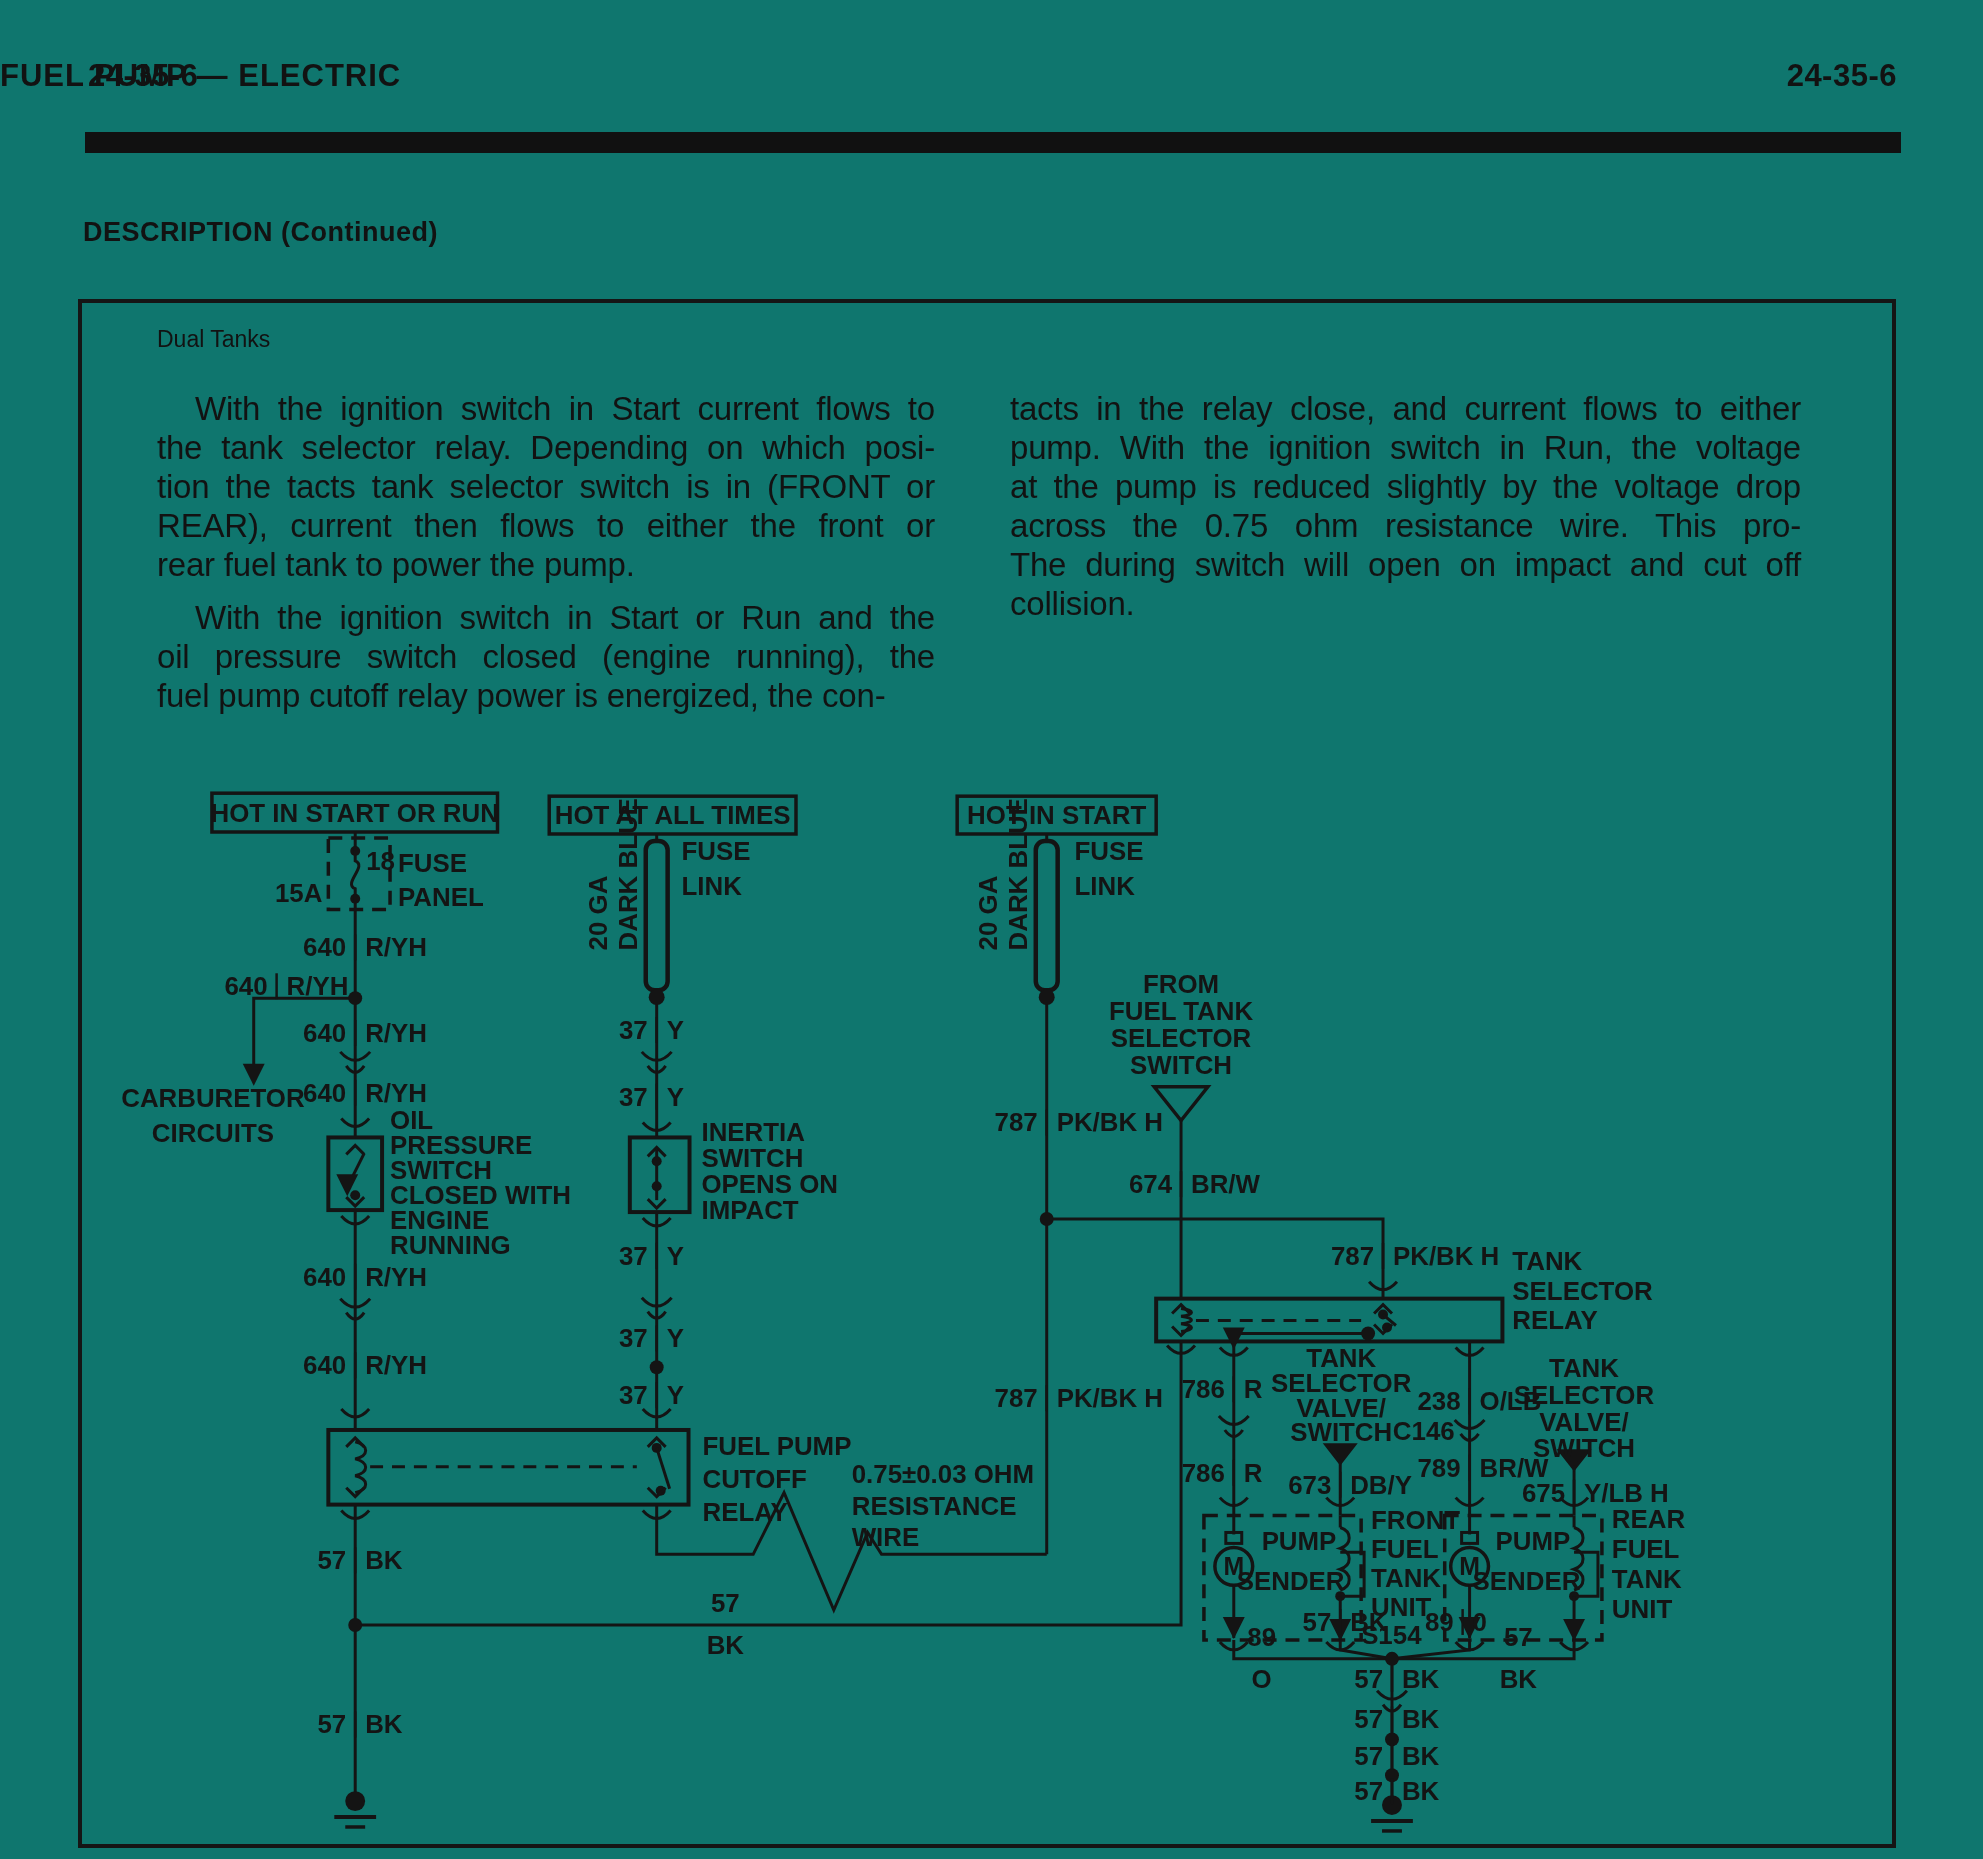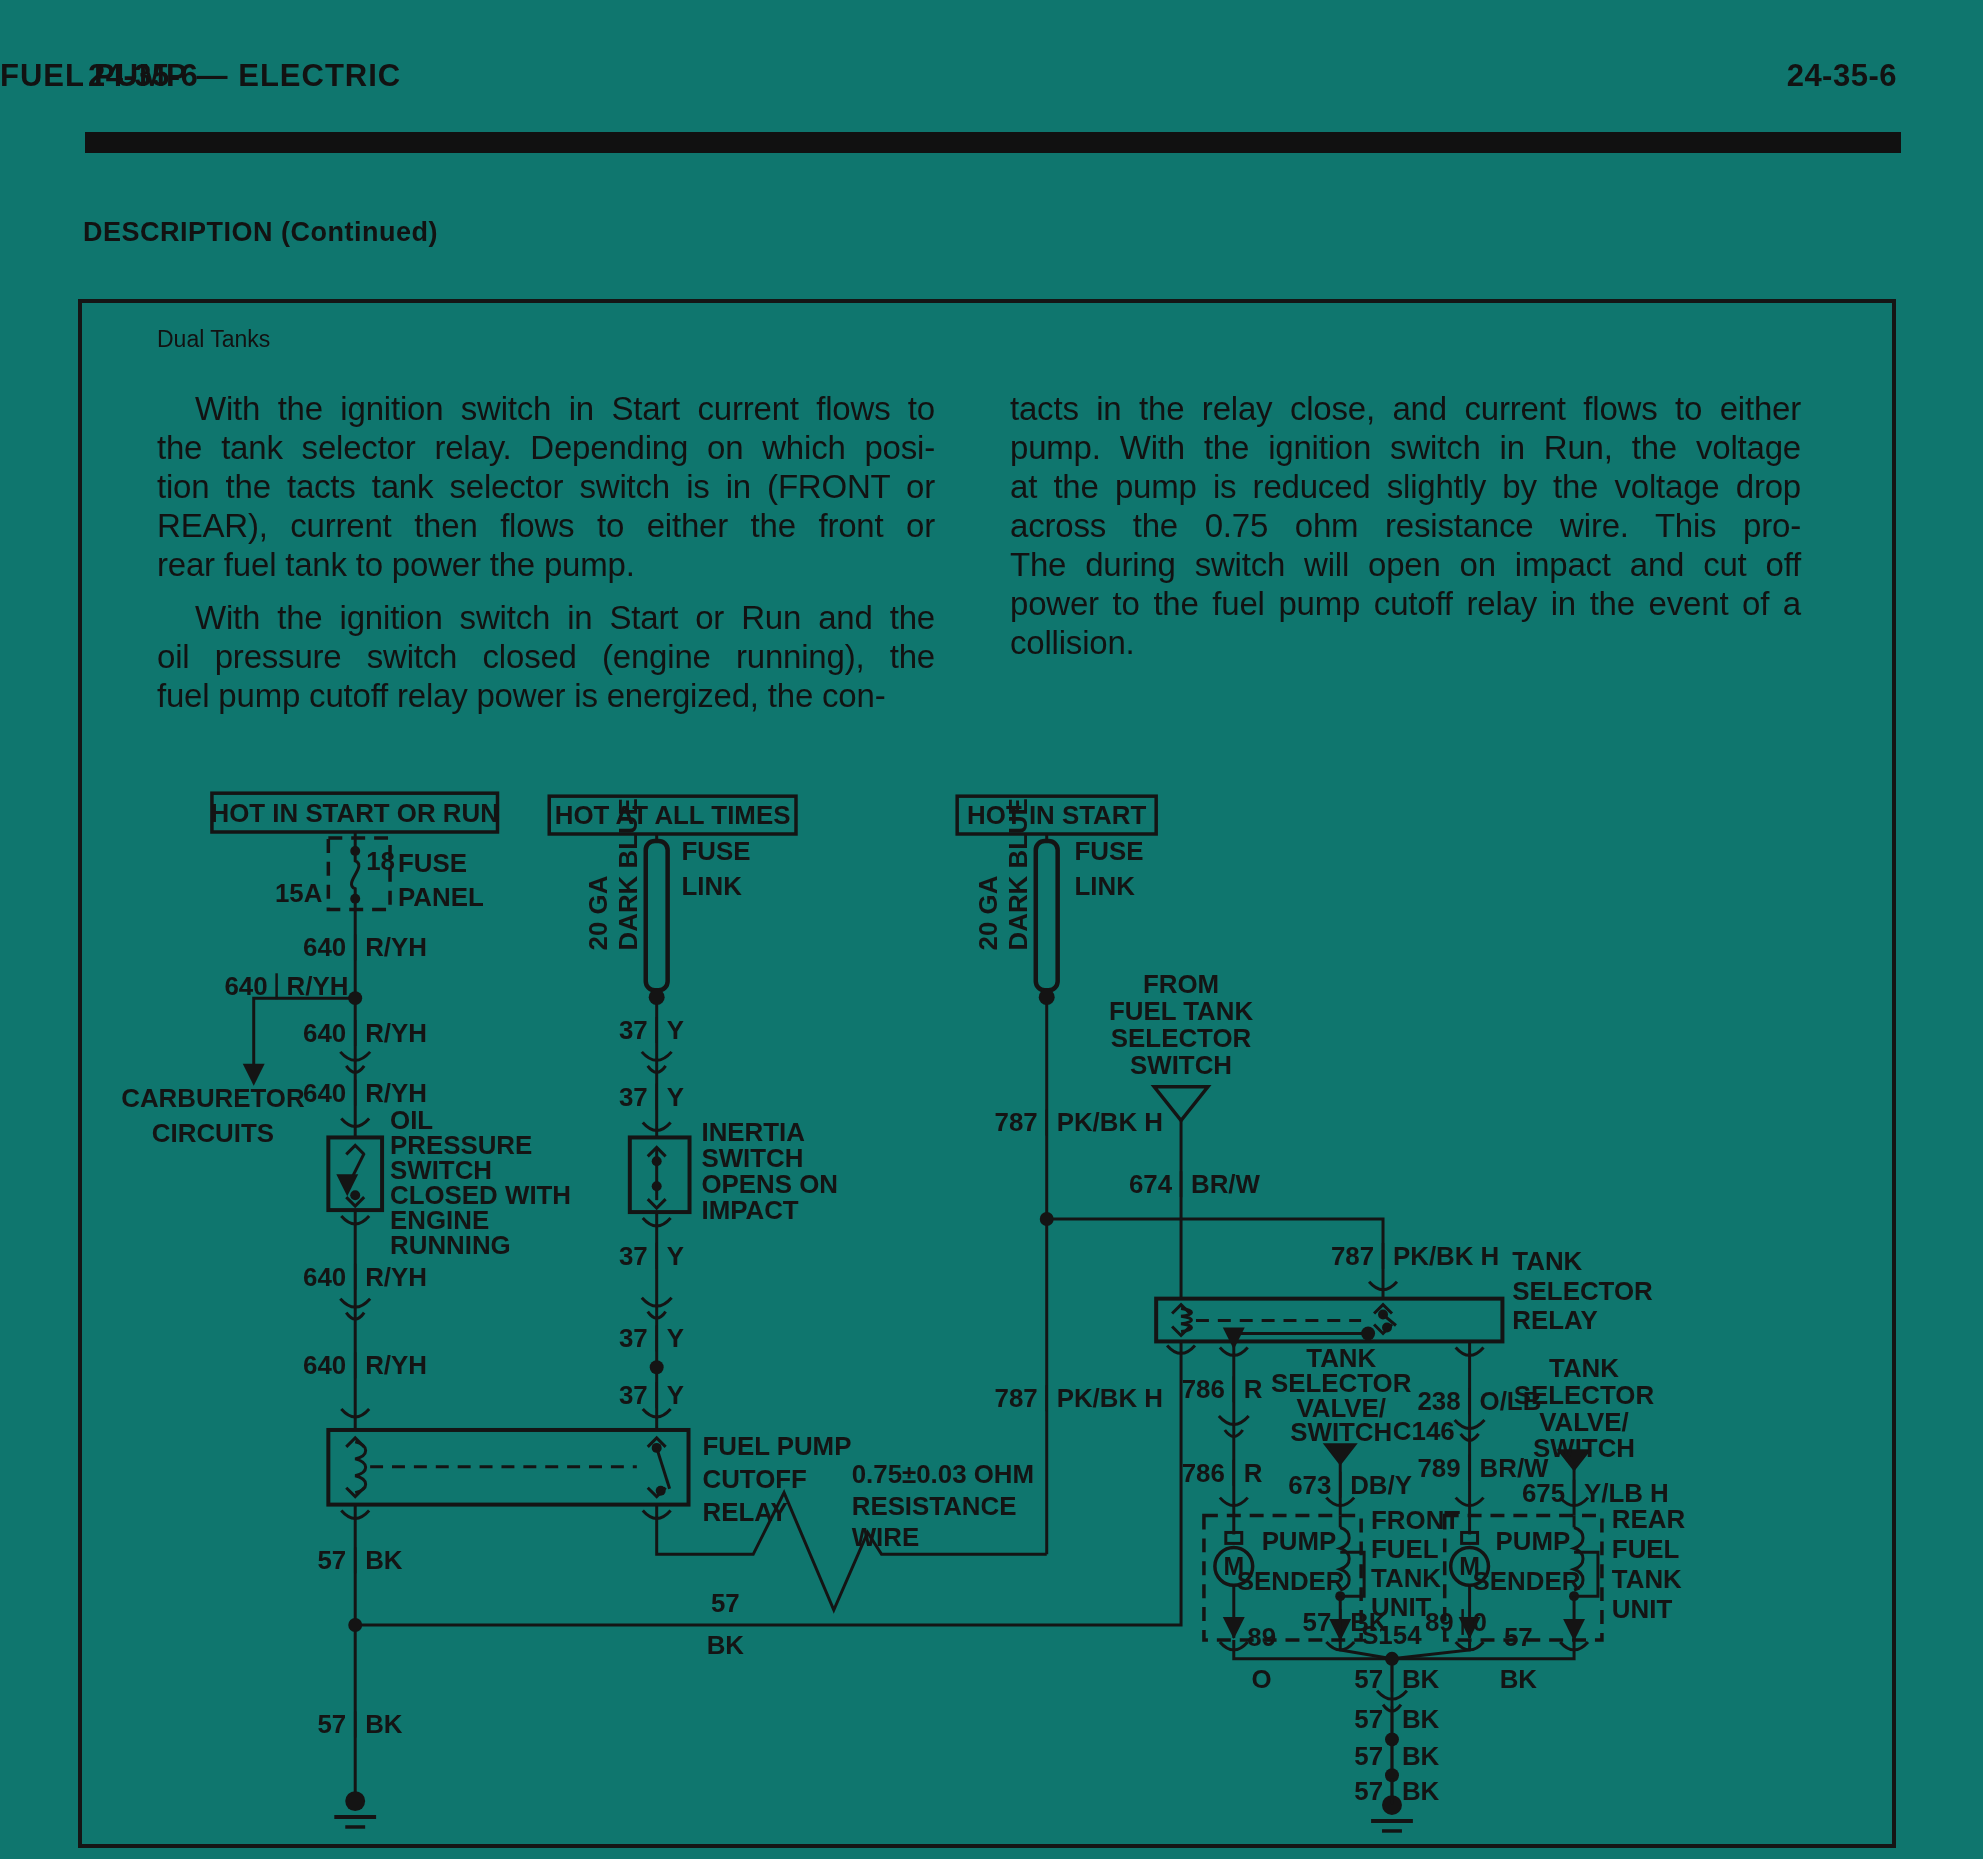--- a/index.html
+++ b/index.html
@@ -45,21 +45,20 @@
       <div class="pline indent">With the ignition switch in Start or Run and the</div>
       <div class="pline">oil pressure switch closed (engine running), the</div>
       <div class="pline last">fuel pump cutoff relay power is energized, the con-</div>
     </div>
   <div class="col col-right" id="col-right">
       <div class="pline">tacts in the relay close, and current flows to either</div>
       <div class="pline">pump. With the ignition switch in Run, the voltage</div>
       <div class="pline">at the pump is reduced slightly by the voltage drop</div>
       <div class="pline">across the 0.75 ohm resistance wire. This pro-</div>
       <div class="pline">The during switch will open on impact and cut off</div>
-      <div class="pline">power to the fuel pump cutoff relay in the event of a</div>
       <div class="pline last">collision.</div>
     </div>
 
   <svg class="diagram" id="diagram" width="1983" height="1860" viewBox="0 0 1993 1869">
       <polyline points="357,836 357,852" fill="none" stroke="#141414" stroke-width="3"></polyline>
       <polyline points="357,906 357,1143" fill="none" stroke="#141414" stroke-width="3"></polyline>
       <polyline points="357,1216 357,1437" fill="none" stroke="#141414" stroke-width="3"></polyline>
       <polyline points="357,1512 357,1808" fill="none" stroke="#141414" stroke-width="3"></polyline>
       <polyline points="357,1003 255,1003 255,1074" fill="none" stroke="#141414" stroke-width="3"></polyline>
       <polyline points="660,838 660,845" fill="none" stroke="#141414" stroke-width="3"></polyline>

